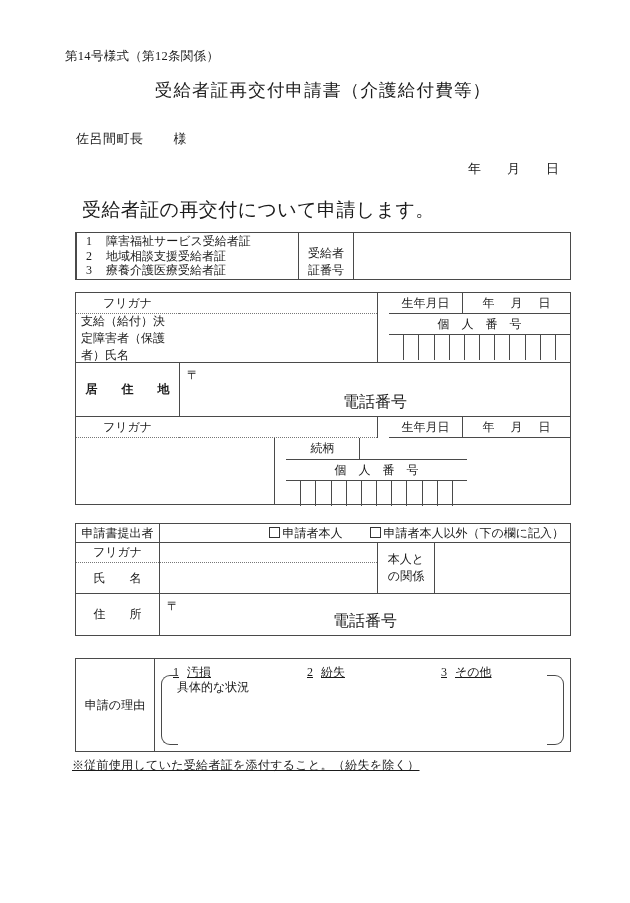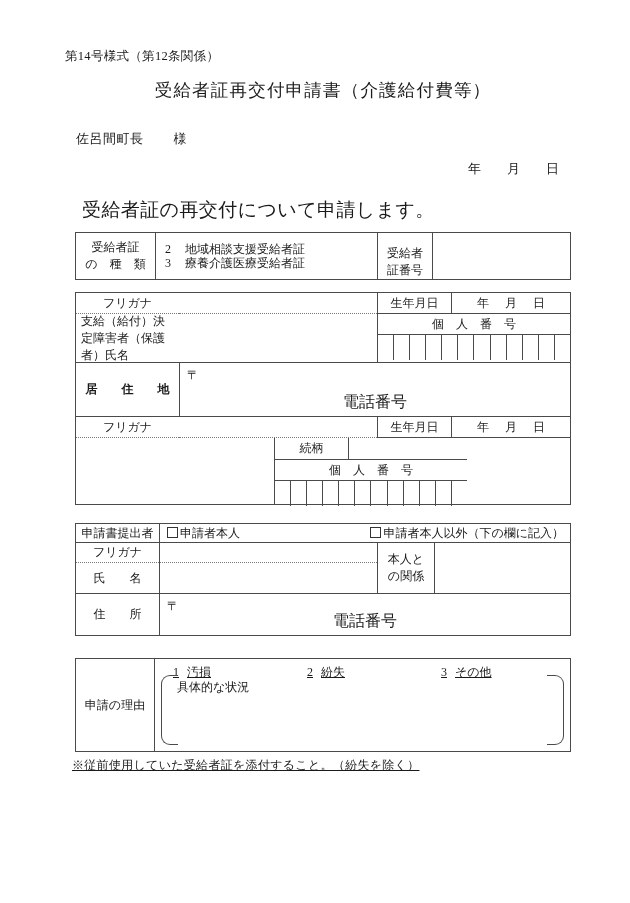--- a/index.html
+++ b/index.html
@@ -89,21 +89,21 @@
     align-items: center;
     justify-content: center;
     font-size: 12px;
     position: relative;
     overflow: hidden;
   }
   .bl { border-left: 1px solid #4a4a4a; }
   .bb { border-bottom: 1px solid #4a4a4a; }
   .bt { border-top: 1px solid #4a4a4a; }
   .dotted-b { border-bottom: 1px dotted #777; }
-  .left { justify-content: space-between; }
+  .left { justify-content: flex-end; }
   .vstack {
     flex-direction: column;
     justify-content: center;
     align-items: center;
   }
   .vstack.lefty { align-items: flex-start; }
 
   
   #tbl-type { left: 67px; top: 232px; width: 496px; height: 48px; }
   #tbl-type .c-label { width: 79px; height: 100%; }
@@ -117,21 +117,21 @@
   }
   .opt-line .n { display: inline-block; width: 20px; }
 
   
   #tbl-person { left: 67px; top: 292px; width: 496px; height: 213px; }
 
   .pr { display: flex; box-sizing: border-box; }
 
   .c-name-label { width: 103px; box-sizing: border-box; }
   .c-name-value { width: 198px; box-sizing: border-box; }
-  .c-right      { width: 193px; box-sizing: border-box; }
+  .c-right      { width: 193px; box-sizing: border-box; padding-left: 11px; }
 
   .c-dob-label { width: 73px; box-sizing: border-box; }
   .c-dob-value { flex: 1; box-sizing: border-box; }
 
   .mynum-title { height: 21px; font-size: 12px; }
   .mynum-grid { display: flex; height: 25px; }
   .mynum-grid .mn {
     flex: 1;
     box-sizing: border-box;
     border-left: 1px solid #4a4a4a;
@@ -242,25 +242,22 @@
   </div>
 
   <div class="date-line">
     <span class="y">年</span><span class="m">月</span><span class="d">日</span>
   </div>
 
   <div class="intro">受給者証の再交付について申請します。</div>
 
   <div class="tbl" id="tbl-type">
     <div class="row" style="height:100%">
-      <div class="cell c-label vstack">
-        <div>受給者証</div>
-        <div>の　種　類</div>
-      </div>
       <div class="cell c-opts bl vstack lefty">
+        <div class="opt-line"><span class="n">1</span><span>障害福祉サービス受給者証</span></div>
         <div class="opt-line"><span class="n">2</span><span>地域相談支援受給者証</span></div>
         <div class="opt-line"><span class="n">3</span><span>療養介護医療受給者証</span></div>
       </div>
       <div class="cell c-numlabel bl vstack">
         <div>受給者</div>
         <div>証番号</div>
       </div>
       <div class="cell c-numval bl"></div>
     </div>
   </div>

